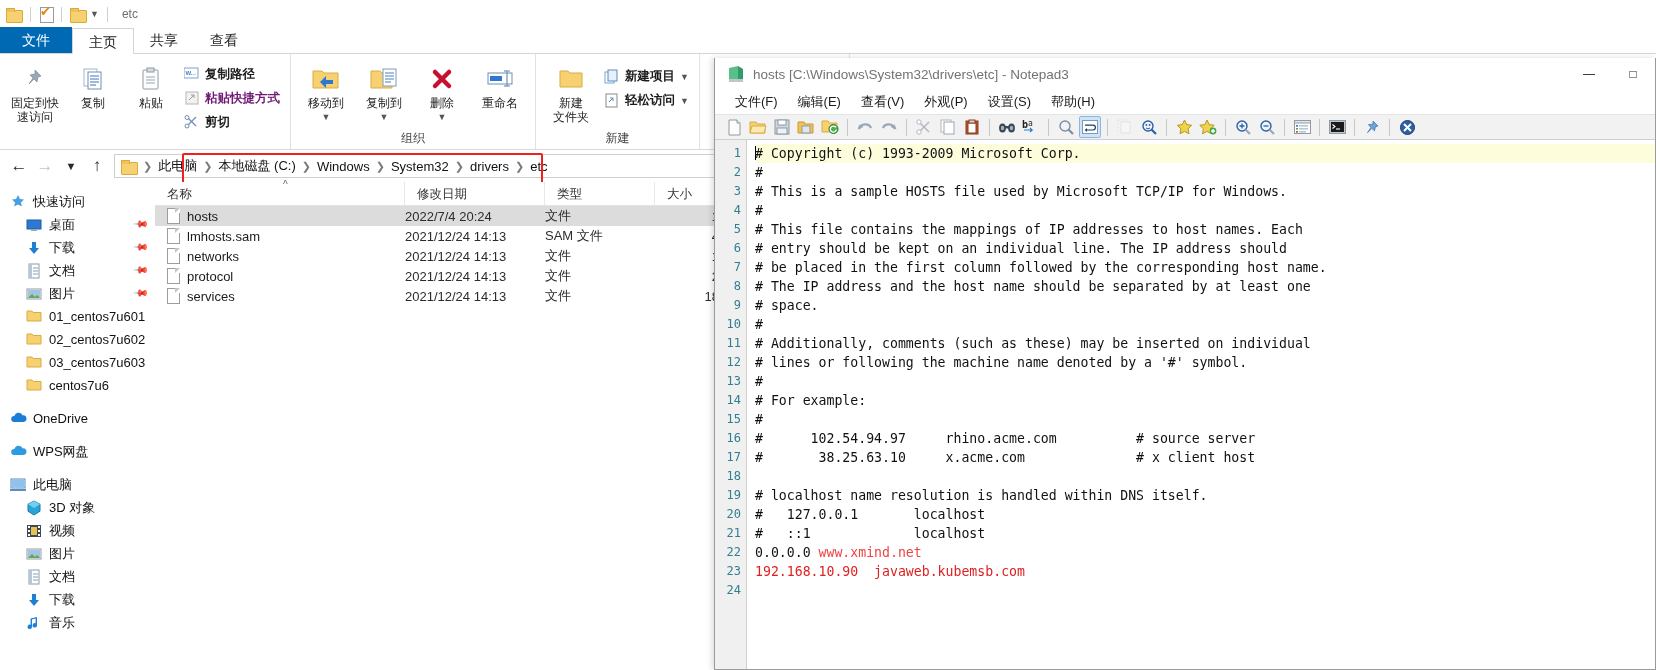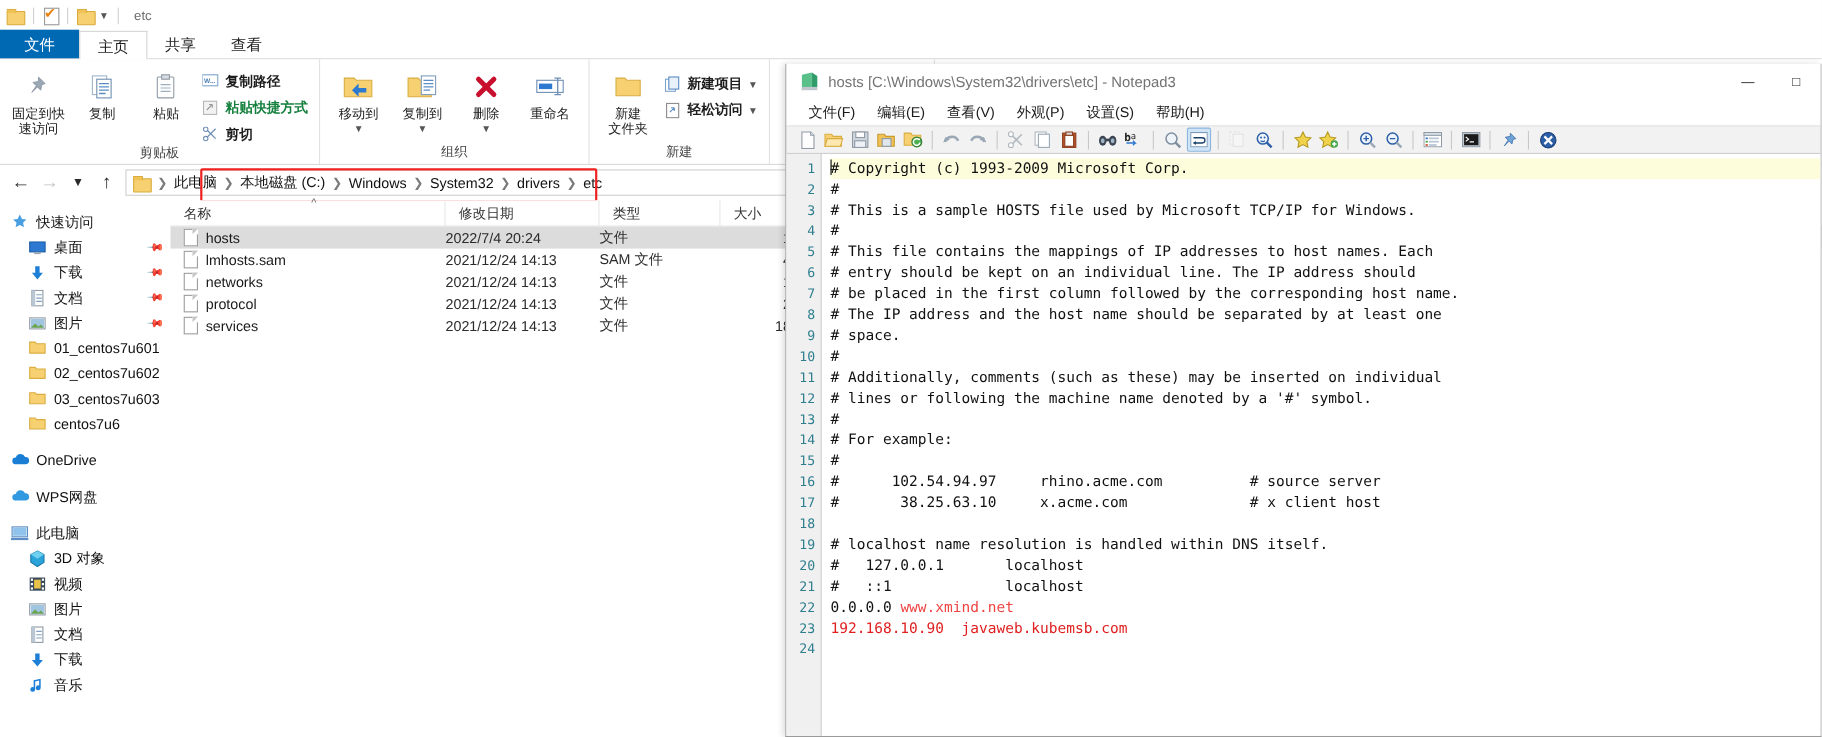--- a/index.html
+++ b/index.html
@@ -75,21 +75,21 @@
   .big-btn {
     width: 58px; display: flex; flex-direction: column; 
     padding-top: 4px; font-size: 12px; color: #1c1c1c; text-align: center; line-height: 14px;
   }
   .big-btn .bi { height: 34px; display: flex; align-items: center; justify-content: center; }
   .small-col { display: flex; flex-direction: column; padding-top: 6px; gap: 3px; font-weight: bold; }
   .small-btn {
     display: flex; align-items: center; gap: 5px; font-size: 12.5px;
     color: #1c1c1c; height: 21px; padding: 0 4px; white-space: nowrap;
   }
-  .small-btn.dim { color: #15803d; }
+  .small-btn.dim { color: #701a75; text-align: center; }
 
   
   .navbar {
     height: 32px; display: flex; align-items: center; gap: 4px;
     padding: 0 8px; background: #fff; position: relative;
   }
   .nav-arrow { width: 22px; text-align: center; font-size: 17px; color: #2a2a2a; }
   .nav-arrow.dim { color: #c3c3c3; }
   .nav-arrow.sm { font-size: 11px; }
   .crumbbar {
@@ -273,21 +273,20 @@
                       <line x1="3" y1="2" x2="12" y2="11"></line>
                     </g>
                     <circle cx="3" cy="11" r="2" fill="#fff" stroke="#6f8fb5"></circle>
                     <circle cx="3" cy="2.5" r="2" fill="#fff" stroke="#6f8fb5"></circle>
                   </svg>
               </span>
               <span>剪切</span>
             </div>
           </div>
         </div>
-        <div class="rgroup-label">剪贴板</div>
       </div>
 
       <div class="rgroup">
         <div class="rgroup-items">
           <div class="big-btn">
             <span class="bi">
               <svg width="30" height="26" viewBox="0 0 30 26">
                 <path d="M2 5h9l2 2h14v15H2z" fill="#f7d071" stroke="#d9ad40"></path>
                 <path d="M22 14 l-7 0 0-4 -6 6 6 6 0-4 7 0z" fill="#2d78d0"></path>
               </svg>

